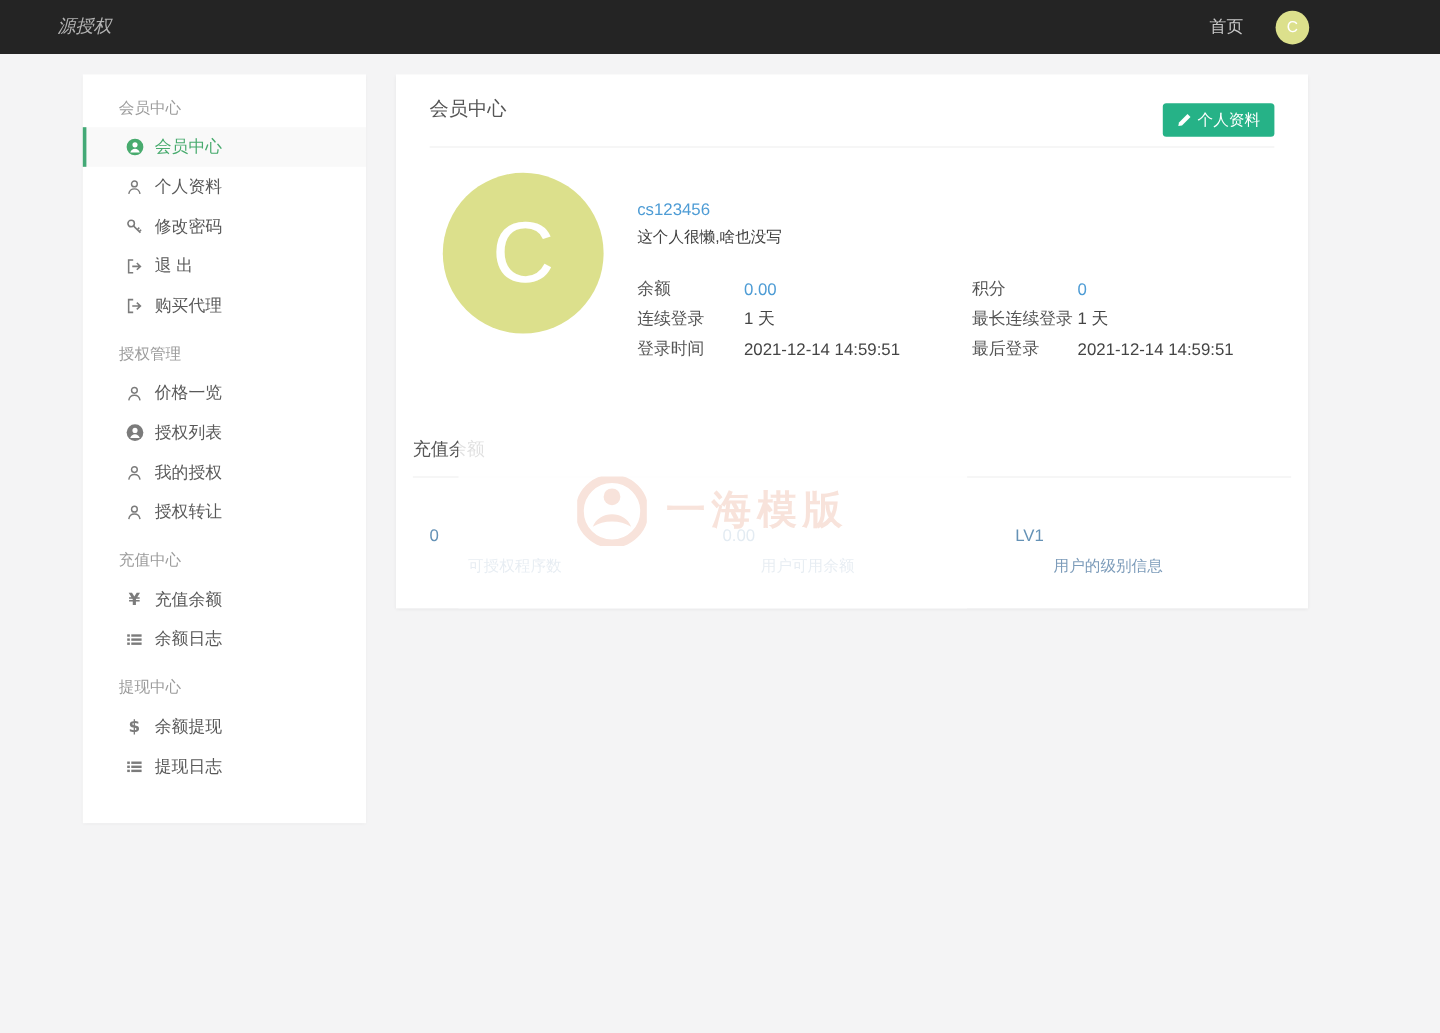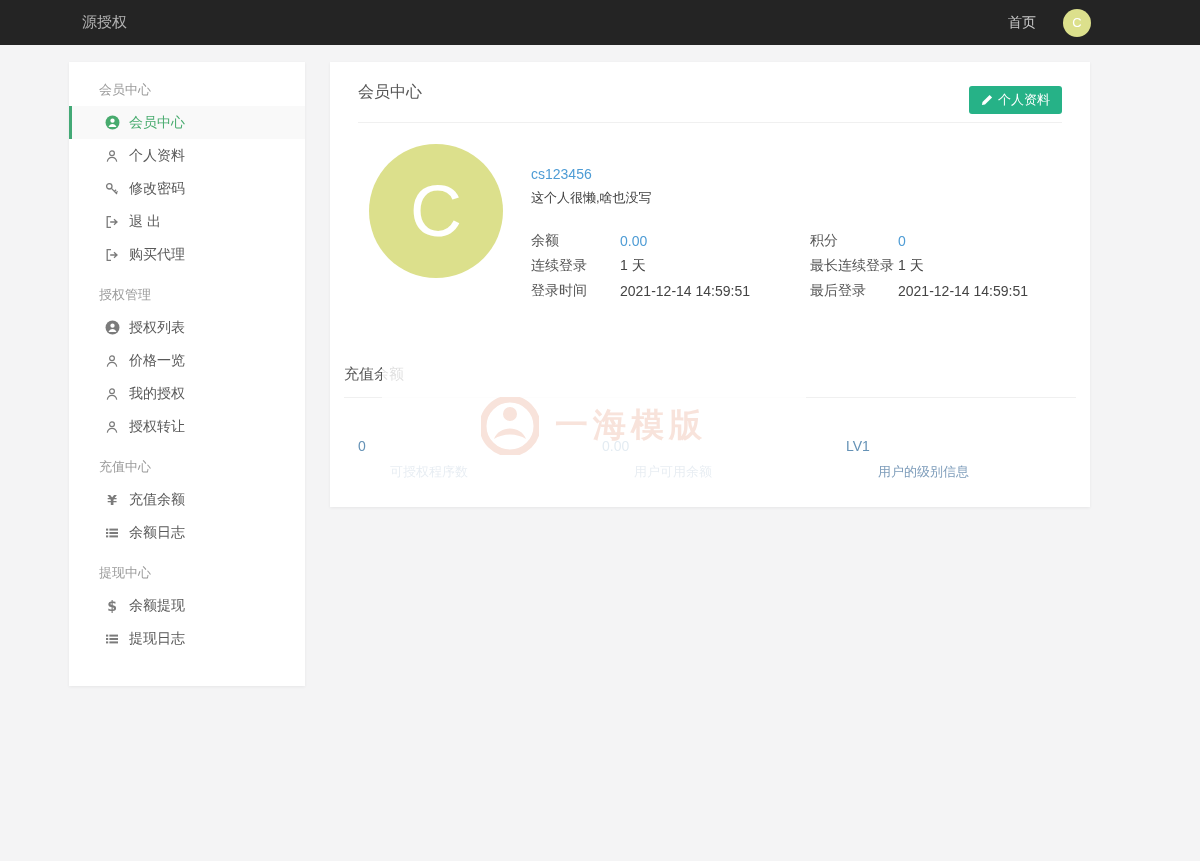--- a/index.html
+++ b/index.html
@@ -3,21 +3,21 @@
 <meta charset="utf-8">
 <style>
   * { margin:0; padding:0; box-sizing:border-box; }
   html,body { background:#e9e9ea; }
   #app {
     position:relative; width:1200px; height:861px; overflow:hidden;
     background:#f4f4f5; font-family:"Liberation Sans", sans-serif;
   }
   
   .navbar { position:absolute; top:0; left:0; right:0; height:45px; background:#242424; display:flex; align-items:center; }
-  .brand { margin-left:82px; color:#b3b3b3; font-size:15px; cursor:pointer; }
+  .brand { margin-left:48px; color:#b3b3b3; font-size:15px; cursor:pointer;font-style:italic; }
   .nav-right { margin-left:auto; margin-right:109px; display:flex; align-items:center; }
   .home-link { color:#c9c9c9; font-size:14px; cursor:pointer; }
   .nav-avatar { width:28px; height:28px; margin-left:27px; border-radius:50%; background:#dce08c; color:#ffffff; font-size:13px; display:flex; align-items:center; justify-content:center; cursor:pointer; }
   
   .sidebar { position:absolute; left:69px; top:62px; width:236px; height:624px; background:#ffffff; box-shadow:0 1px 3px rgba(0,0,0,0.06); padding-top:12px; }
   .side-section + .side-section { margin-top:8px; }
   .side-header { height:32px; line-height:32px; padding-left:30px; color:#9b9b9b; font-size:13px; }
   .side-item { height:33px; display:flex; align-items:center; padding-left:32px; border-left:3px solid transparent; color:#595959; font-size:14px; cursor:pointer; }
   .side-item .icn { width:16px; margin-right:9px; display:flex; justify-content:center; align-items:center; color:#7b7b7b; }
   .side-item .icn-char { font-size:14px; font-weight:bold; font-family:"DejaVu Sans", sans-serif; }
@@ -117,36 +117,36 @@
             </svg>
         </span>
         <span>购买代理</span>
       </div>
     </div>
 
     <div class="side-section">
       <div class="side-header">授权管理</div>
       <div class="side-item">
         <span class="icn">
+          <svg width="14" height="14" viewBox="0 0 14 14" fill="none" stroke="currentColor" stroke-width="1.2">
+              <circle cx="7" cy="4.3" r="2.4"></circle>
+              <path d="M2.3 12.6c.5-2.9 2.4-4.2 4.7-4.2s4.2 1.3 4.7 4.2"></path>
+            </svg>
+        </span>
+        <span>价格一览</span>
+      </div>
+      <div class="side-item">
+        <span class="icn">
           <svg width="15" height="15" viewBox="0 0 14 14">
               <circle cx="7" cy="7" r="6.5" fill="currentColor"></circle>
               <circle cx="7" cy="5.3" r="2" fill="#fff"></circle>
               <path d="M3.3 11.2c.7-2 2.1-2.9 3.7-2.9s3 .9 3.7 2.9" fill="#fff"></path>
             </svg>
         </span>
         <span>授权列表</span>
-      </div>
-      <div class="side-item">
-        <span class="icn">
-          <svg width="14" height="14" viewBox="0 0 14 14" fill="none" stroke="currentColor" stroke-width="1.2">
-              <circle cx="7" cy="4.3" r="2.4"></circle>
-              <path d="M2.3 12.6c.5-2.9 2.4-4.2 4.7-4.2s4.2 1.3 4.7 4.2"></path>
-            </svg>
-        </span>
-        <span>价格一览</span>
       </div>
       <div class="side-item">
         <span class="icn">
           <svg width="14" height="14" viewBox="0 0 14 14" fill="none" stroke="currentColor" stroke-width="1.2">
               <circle cx="7" cy="4.3" r="2.4"></circle>
               <path d="M2.3 12.6c.5-2.9 2.4-4.2 4.7-4.2s4.2 1.3 4.7 4.2"></path>
             </svg>
         </span>
         <span>我的授权</span>
       </div>

